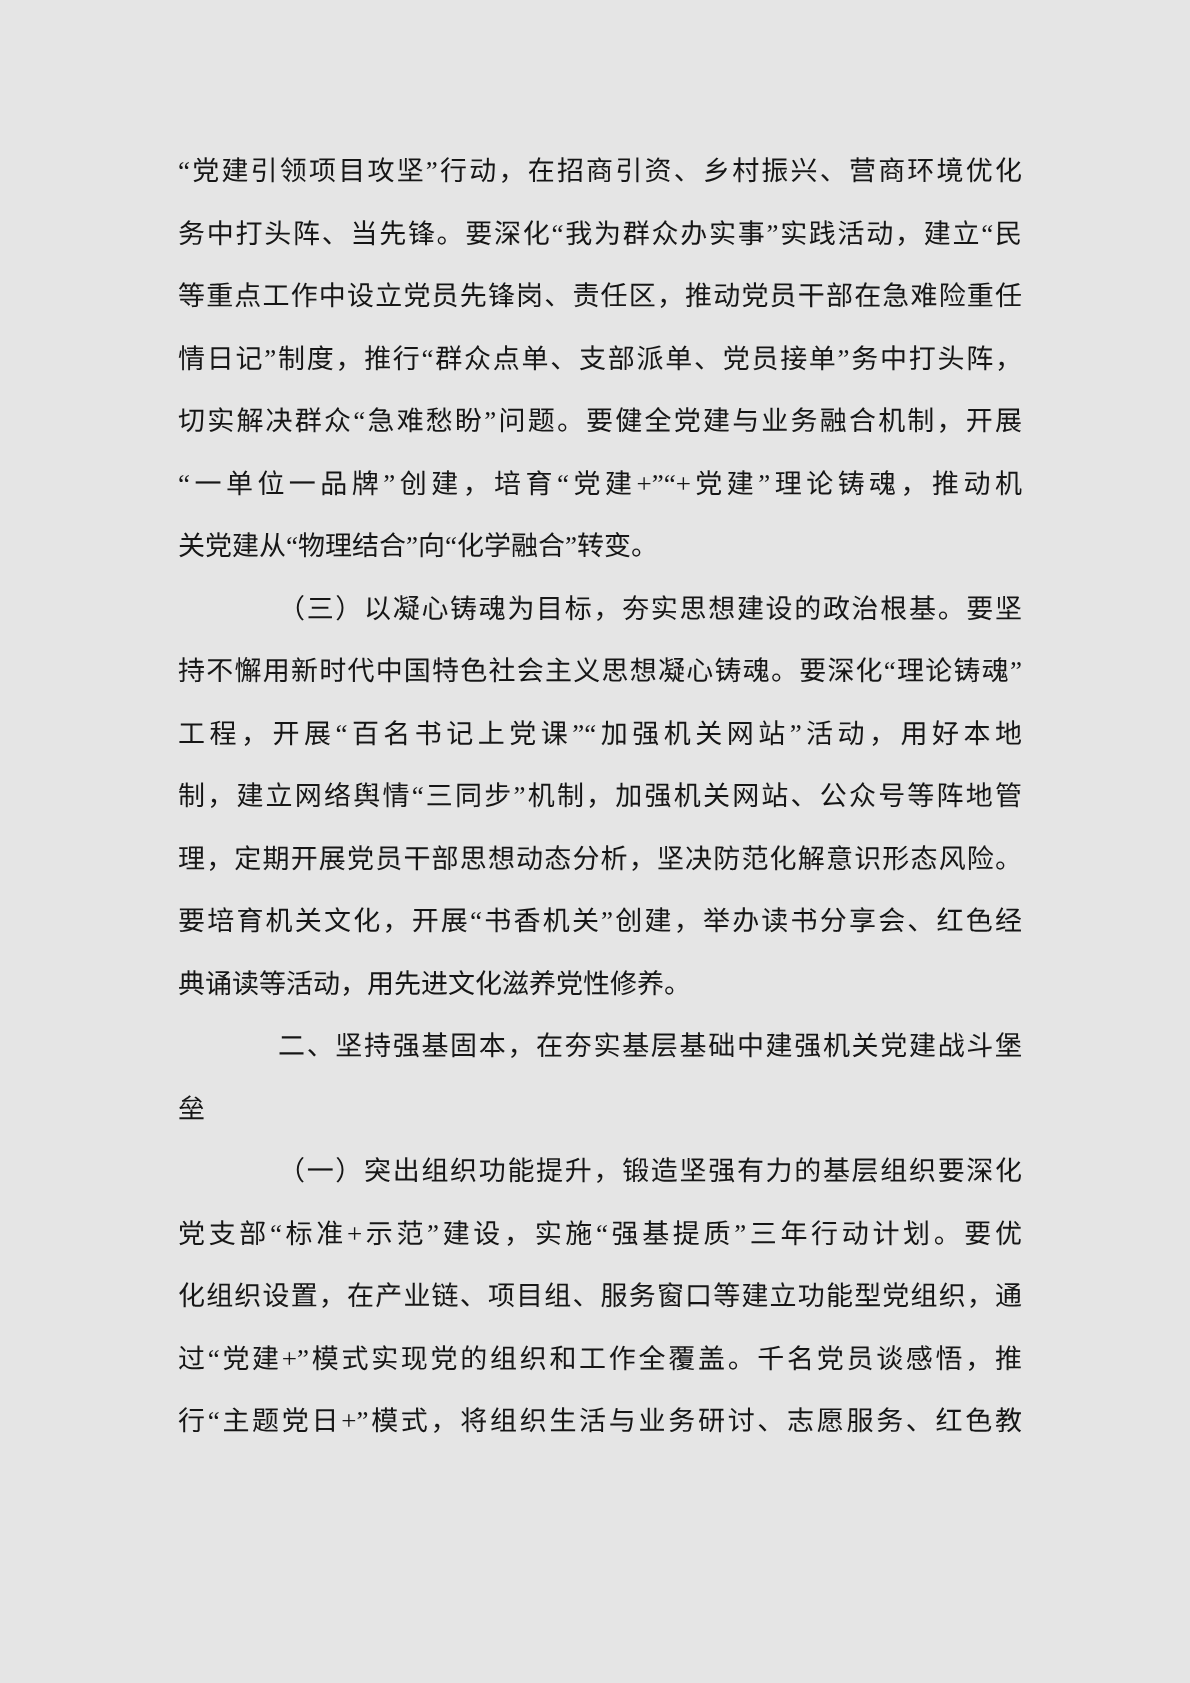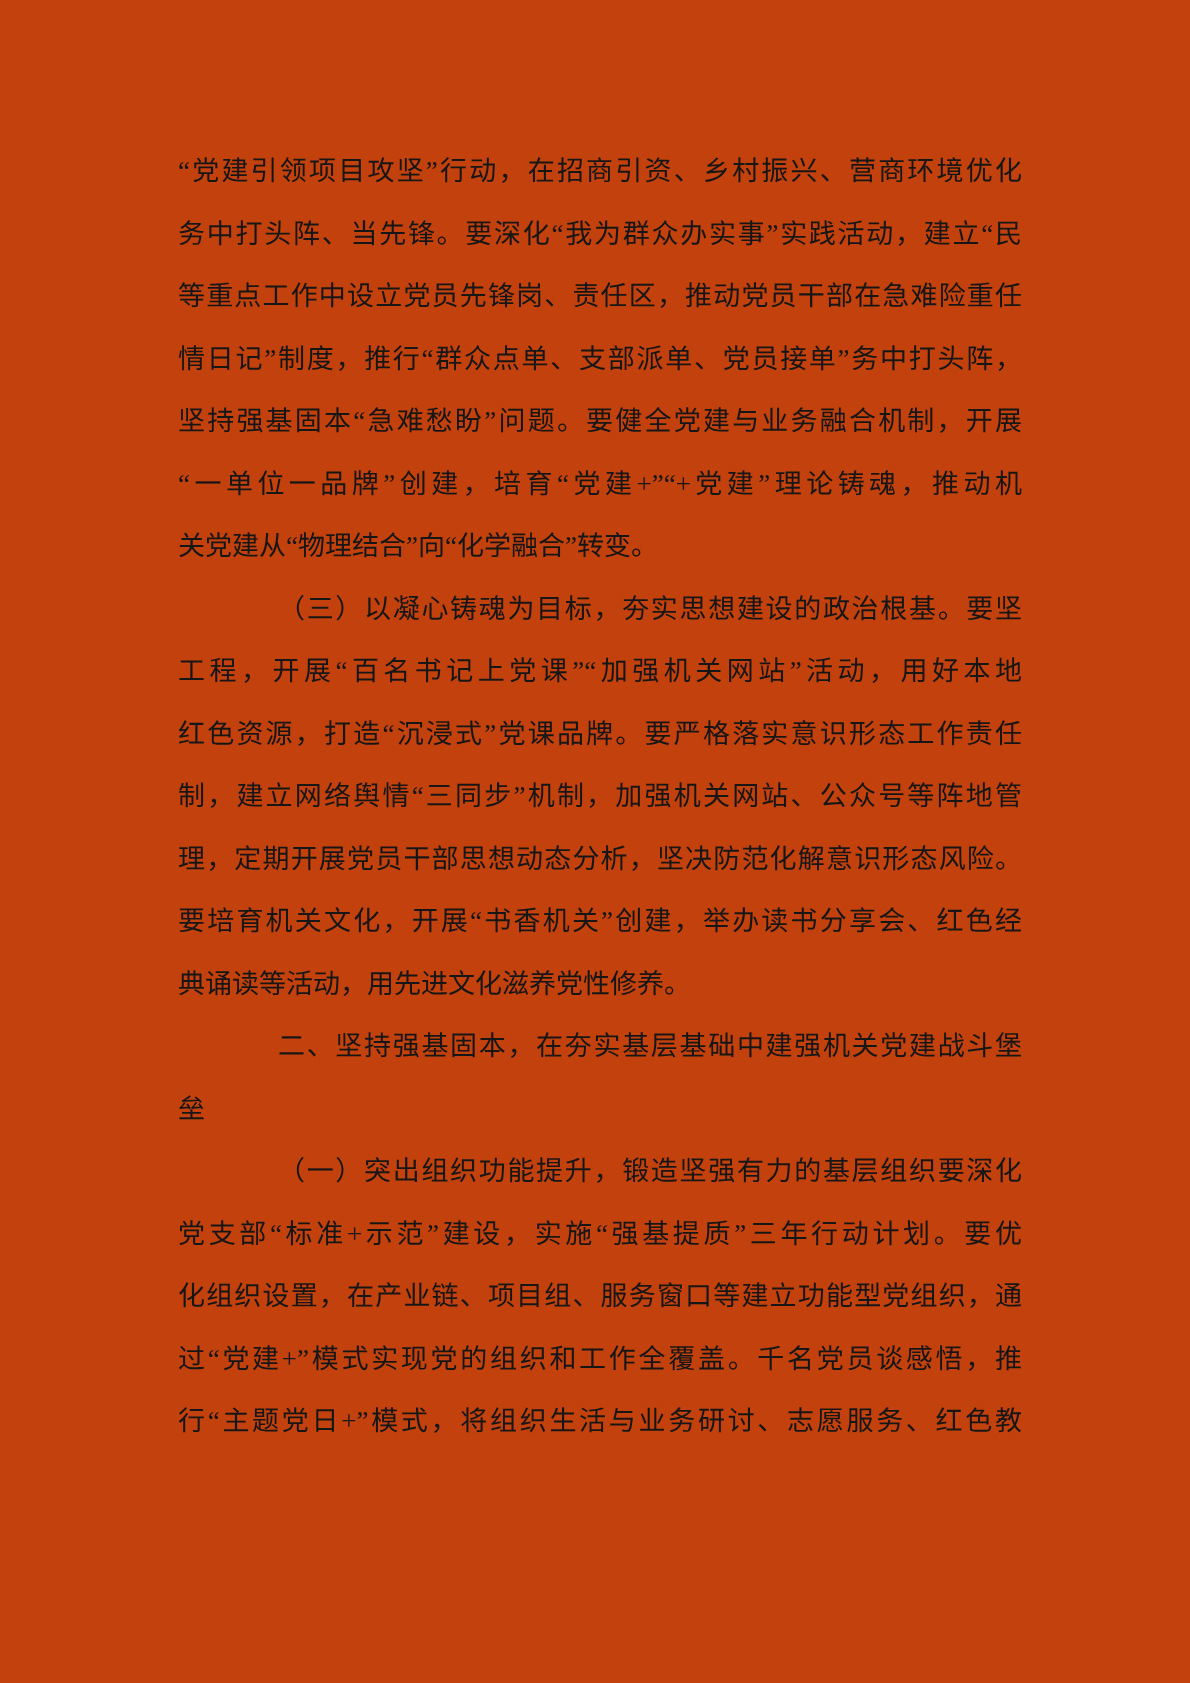--- a/index.html
+++ b/index.html
@@ -4,21 +4,21 @@
 <style>
   html, body {
     margin: 0;
     padding: 0;
     background: #ffffff;
   }
   .page {
     position: relative;
     width: 1190px;
     height: 1683px;
-    background: #c2410c;
+    background: #e5e5e5;
     overflow: hidden;
     font-family: "Liberation Serif", "DejaVu Serif", serif;
   }
   .content {
     position: absolute;
     left: 178px;
     top: 140px;
     width: 844px;
   }
   .line {
@@ -47,26 +47,26 @@
 </head>
 <body>
 
 <div class="page">
   <div class="content">
 
   <div class="line justify" style="color: rgb(22, 22, 22);">“党建引领项目攻坚”行动，在招商引资、乡村振兴、营商环境优化</div>
       <div class="line justify" style="color: rgb(22, 22, 22);">务中打头阵、当先锋。要深化“我为群众办实事”实践活动，建立“民</div>
       <div class="line justify" style="color: rgb(22, 22, 22);">等重点工作中设立党员先锋岗、责任区，推动党员干部在急难险重任</div>
       <div class="line justify" style="color: rgb(22, 22, 22);">情日记”制度，推行“群众点单、支部派单、党员接单”务中打头阵，</div>
-      <div class="line justify" style="color: rgb(22, 22, 22);">坚持强基固本“急难愁盼”问题。要健全党建与业务融合机制，开展</div>
+      <div class="line justify" style="color: rgb(22, 22, 22);">切实解决群众“急难愁盼”问题。要健全党建与业务融合机制，开展</div>
       <div class="line justify" style="color: rgb(22, 22, 22);">“一单位一品牌”创建，培育“党建+”“+党建”理论铸魂，推动机</div>
       <div class="line left" style="color: rgb(22, 22, 22);">关党建从“物理结合”向“化学融合”转变。</div>
       <div class="line justify indent" style="color: rgb(22, 22, 22);">（三）以凝心铸魂为目标，夯实思想建设的政治根基。要坚</div>
+      <div class="line justify" style="color: rgb(22, 22, 22);">持不懈用新时代中国特色社会主义思想凝心铸魂。要深化“理论铸魂”</div>
       <div class="line justify" style="color: rgb(22, 22, 22);">工程，开展“百名书记上党课”“加强机关网站”活动，用好本地</div>
-      <div class="line justify" style="color: rgb(22, 22, 22);">红色资源，打造“沉浸式”党课品牌。要严格落实意识形态工作责任</div>
       <div class="line justify" style="color: rgb(22, 22, 22);">制，建立网络舆情“三同步”机制，加强机关网站、公众号等阵地管</div>
       <div class="line justify" style="color: rgb(22, 22, 22);">理，定期开展党员干部思想动态分析，坚决防范化解意识形态风险。</div>
       <div class="line justify" style="color: rgb(22, 22, 22);">要培育机关文化，开展“书香机关”创建，举办读书分享会、红色经</div>
       <div class="line left" style="color: rgb(22, 22, 22);">典诵读等活动，用先进文化滋养党性修养。</div>
       <div class="line justify indent" style="color: rgb(22, 22, 22);">二、坚持强基固本，在夯实基层基础中建强机关党建战斗堡</div>
       <div class="line left" style="color: rgb(22, 22, 22);">垒</div>
       <div class="line justify indent" style="color: rgb(22, 22, 22);">（一）突出组织功能提升，锻造坚强有力的基层组织要深化</div>
       <div class="line justify" style="color: rgb(22, 22, 22);">党支部“标准+示范”建设，实施“强基提质”三年行动计划。要优</div>
       <div class="line justify" style="color: rgb(22, 22, 22);">化组织设置，在产业链、项目组、服务窗口等建立功能型党组织，通</div>
       <div class="line justify" style="color: rgb(22, 22, 22);">过“党建+”模式实现党的组织和工作全覆盖。千名党员谈感悟，推</div>

